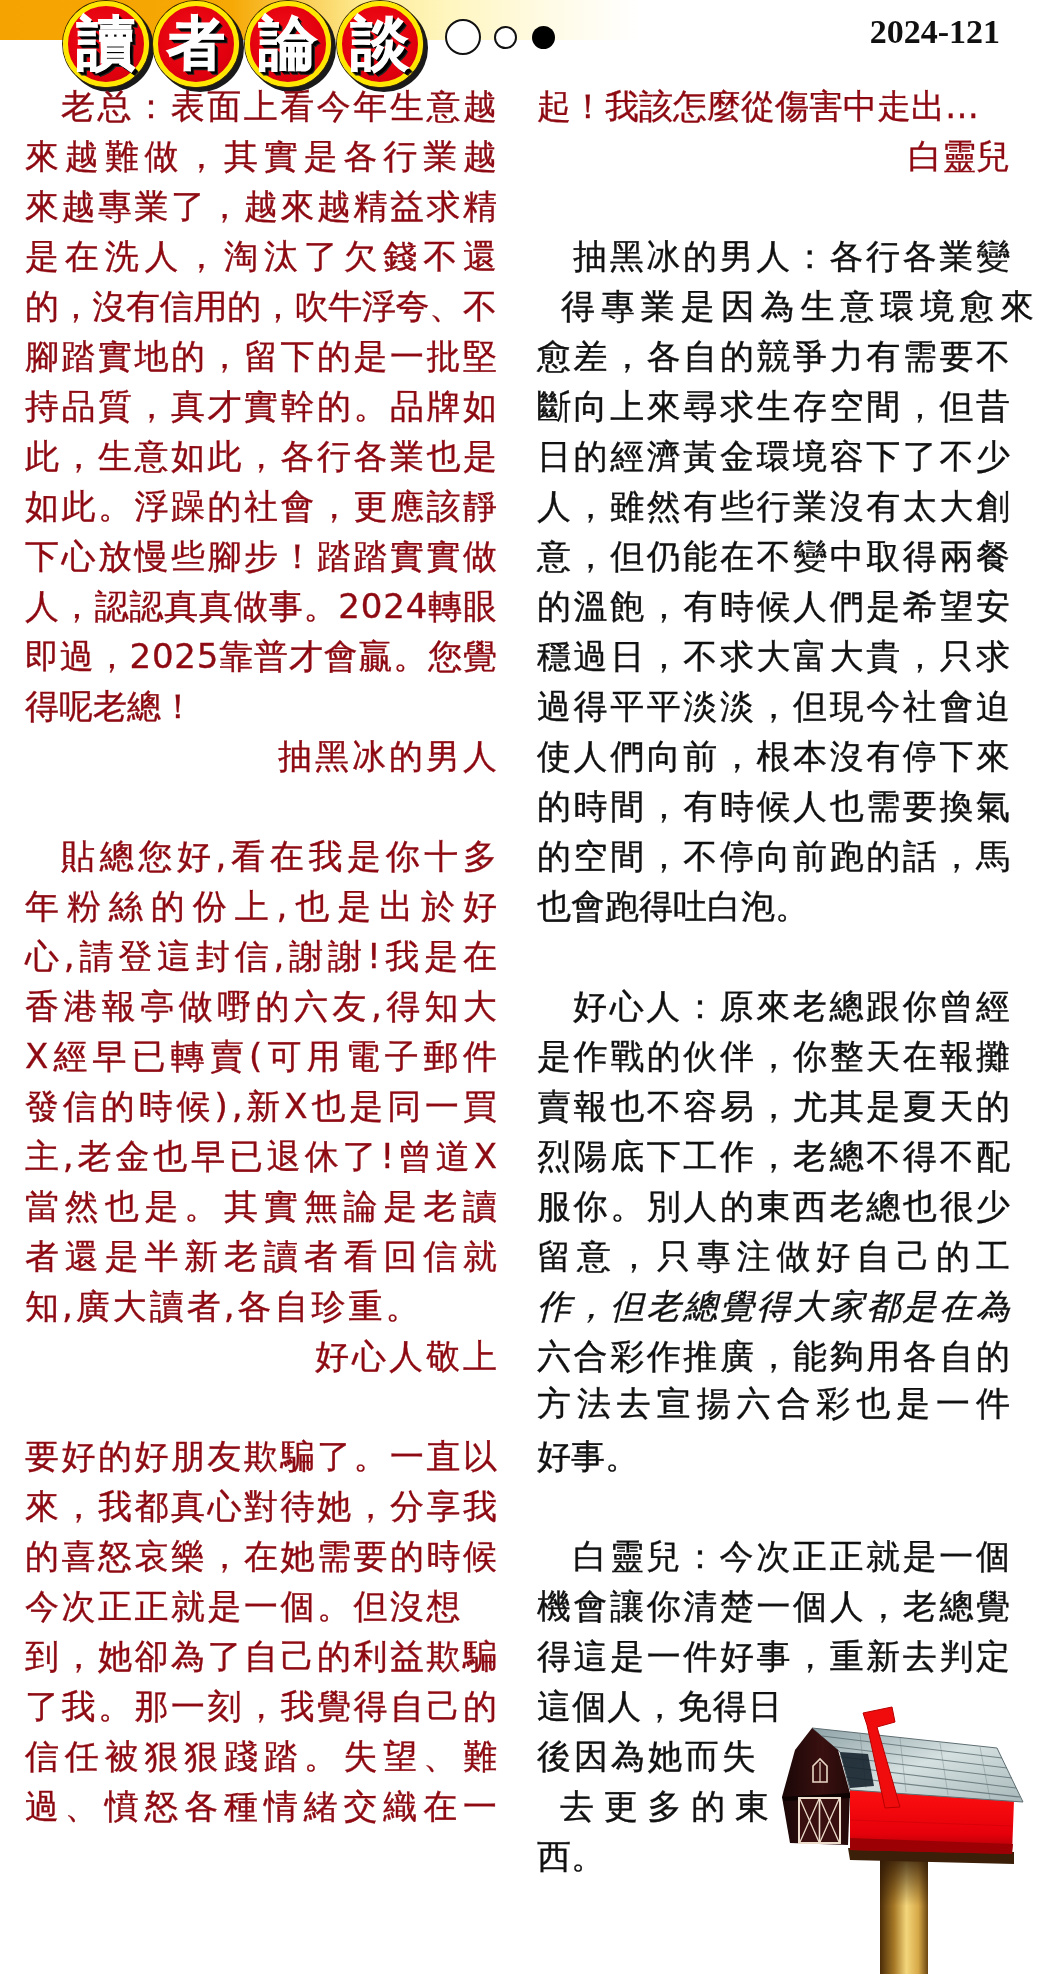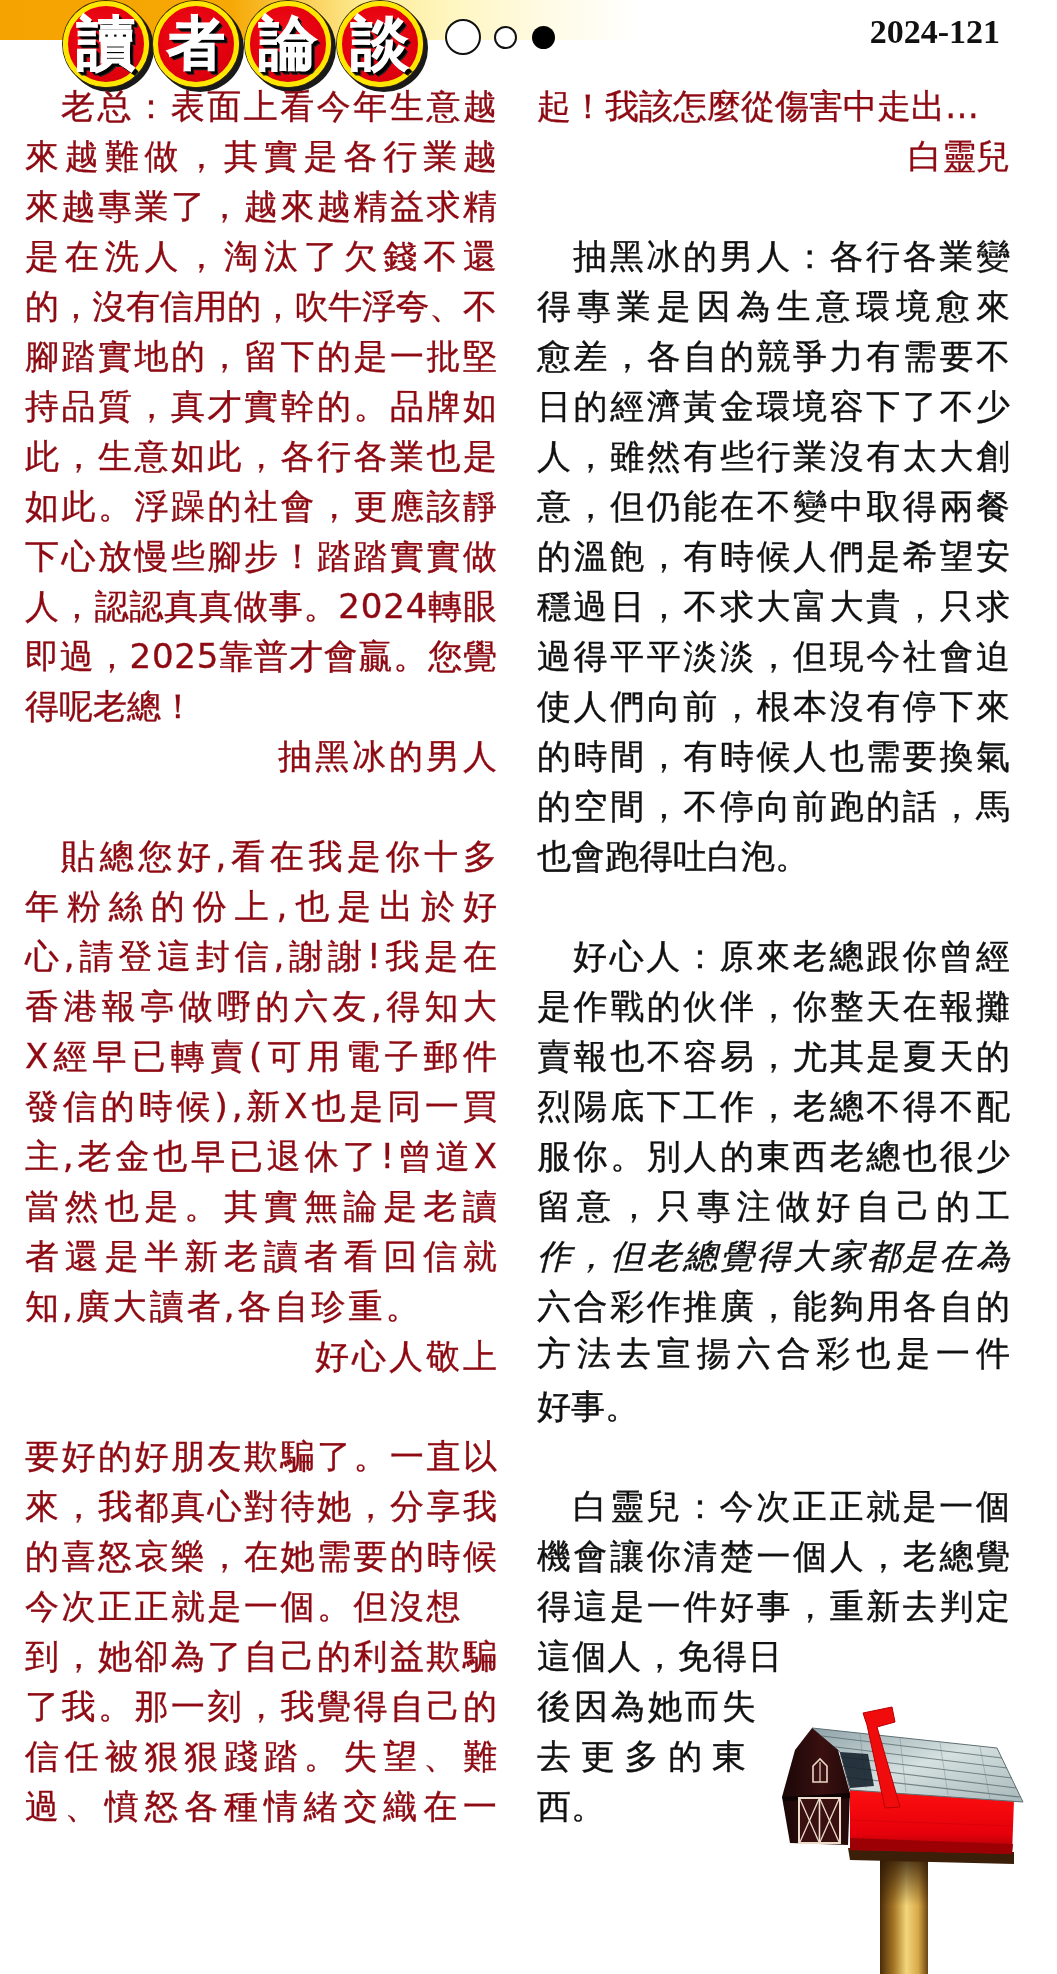--- a/index.html
+++ b/index.html
@@ -133,22 +133,23 @@
 
 <div class="col col-right">
   <div class="red">
     <div class="ln last">起！我該怎麼從傷害中走出…</div>
     <div class="ln sig tight">白靈兒</div>
   </div>
   <div class="blank"></div>
 
   <div class="black">
     <div class="ln j ind" style="letter-spacing: 2.63636px;">抽黑冰的男人：各行各業變</div>
-    <div class="ln j" style="letter-spacing: 5.90909px;">得專業是因為生意環境愈來</div>
+    <div class="ln j" style="letter-spacing: 5.90909px; margin-left: 24px;">得專業是因為生意環境愈來</div>
     <div class="ln j" style="letter-spacing: 2.58333px;">愈差，各自的競爭力有需要不</div>
+    <div class="ln j" style="letter-spacing: 2.58333px;">斷向上來尋求生存空間，但昔</div>
     <div class="ln j" style="letter-spacing: 2.58333px;">日的經濟黃金環境容下了不少</div>
     <div class="ln j" style="letter-spacing: 2.58333px;">人，雖然有些行業沒有太大創</div>
     <div class="ln j" style="letter-spacing: 2.58333px;">意，但仍能在不變中取得兩餐</div>
     <div class="ln j" style="letter-spacing: 2.58333px;">的溫飽，有時候人們是希望安</div>
     <div class="ln j" style="letter-spacing: 2.58333px;">穩過日，不求大富大貴，只求</div>
     <div class="ln j" style="letter-spacing: 2.58333px;">過得平平淡淡，但現今社會迫</div>
     <div class="ln j" style="letter-spacing: 2.58333px;">使人們向前，根本沒有停下來</div>
     <div class="ln j" style="letter-spacing: 2.58333px;">的時間，有時候人也需要換氣</div>
     <div class="ln j" style="letter-spacing: 2.58333px;">的空間，不停向前跑的話，馬</div>
     <div class="ln last">也會跑得吐白泡。</div>
@@ -168,21 +169,21 @@
     <div class="ln last">好事。</div>
   </div>
   <div class="blank"></div>
 
   <div class="black">
     <div class="ln j ind" style="letter-spacing: 2.63636px;">白靈兒：今次正正就是一個</div>
     <div class="ln j" style="letter-spacing: 2.58333px;">機會讓你清楚一個人，老總覺</div>
     <div class="ln j" style="letter-spacing: 2.58333px;">得這是一件好事，重新去判定</div>
     <div class="ln j n1" style="letter-spacing: 1.16667px;">這個人，免得日</div>
     <div class="ln j n2" style="letter-spacing: 3px;">後因為她而失</div>
-    <div class="ln j n3" style="letter-spacing: 9.75px;">去更多的東</div>
+    <div class="ln j n3" style="letter-spacing: 9.75px; margin-left: 23px;">去更多的東</div>
     <div class="ln last">西。</div>
   </div>
 </div>
 
 <svg class="mailbox" viewBox="0 0 287 274">
   <defs>
     <linearGradient id="postGrad" x1="0" y1="0" x2="1" y2="0">
       <stop offset="0" stop-color="#4a2c08"></stop>
       <stop offset="0.3" stop-color="#a87a28"></stop>
       <stop offset="0.55" stop-color="#f3d67c"></stop>

